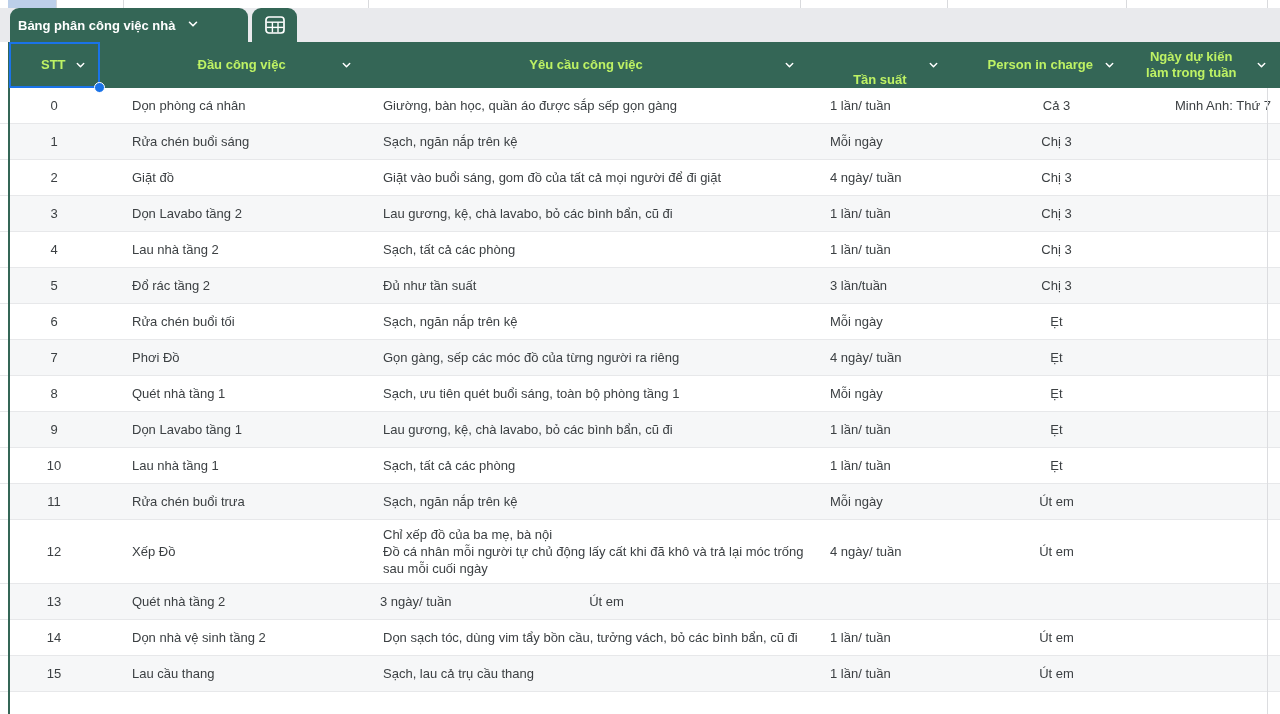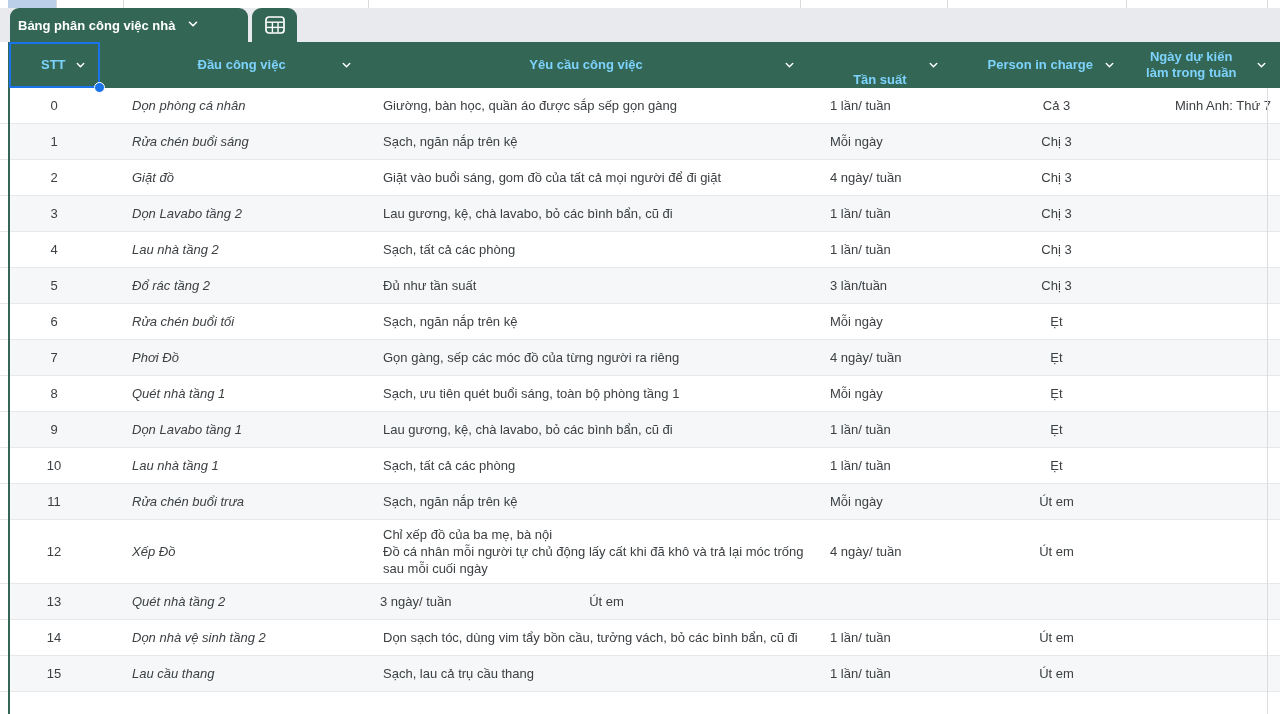--- a/index.html
+++ b/index.html
@@ -22,21 +22,21 @@
     color:#fff;font-size:13px;font-weight:bold;cursor:pointer;
   }
   .tab-icon{
     position:absolute;left:252px;top:0;height:34px;width:45px;
     background:var(--green);border-radius:9px 9px 0 0;
     display:flex;align-items:center;justify-content:center;cursor:pointer;
   }
   
   .header-row{
     position:absolute;left:8px;top:42px;width:1272px;height:46px;
-    background:var(--green);display:flex;color:#7dd3fc;font-weight:bold;font-size:13px;
+    background:var(--green);display:flex;color:#bef264;font-weight:bold;font-size:13px;
   }
   .hcell{position:relative;display:flex;align-items:center;justify-content:center;
     box-sizing:border-box;text-align:center;line-height:1.25;cursor:pointer;}
   .hcell .chev{position:absolute;right:13px;top:50%;transform:translateY(-50%);display:flex;}
   .h-day{white-space:pre-line;padding-right:26px;}
   
   .c-stt{width:92px;}
   .c-task{width:250px;margin-left:20px;}
   .c-req{width:450px;}
   .c-freq{width:147px;align-items:flex-end;}
@@ -46,21 +46,21 @@
   .tbody{position:absolute;left:0;top:88px;width:1280px;}
   .row{
     display:flex;min-height:36px;box-sizing:border-box;
     border-bottom:1px solid #e7e8ea;background:#fff;
     font-size:13px;color:#3c4043;
   }
   .row.stripe{background:linear-gradient(to right,#ffffff 8px,#f6f7f8 8px);}
   .gutter{width:8px;flex:none;}
   .cell{display:flex;align-items:center;box-sizing:border-box;flex:none;cursor:cell;}
   .cell.c-stt{justify-content:center;}
-  .cell.c-task{padding-left:12px;font-style:italic;}
+  .cell.c-task{padding-left:12px;}
   .cell.c-req{padding:6px 12px 6px 13px;line-height:17px;white-space:pre-line;}
   .cell.c-freq{padding-left:10px;}
   .cell.c-person{justify-content:center;}
   .cell.c-day{justify-content:center;}
   
   .left-border{position:absolute;left:8px;top:88px;width:2px;height:626px;background:var(--green);}
   .right-line{position:absolute;left:1267px;top:88px;width:1px;height:626px;background:#dcdde0;}
   .sel-box{position:absolute;left:9px;top:42px;width:91px;height:46px;box-sizing:border-box;
     border:2px solid #1a73e8;pointer-events:none;}
   .sel-dot{position:absolute;left:94px;top:82px;width:11px;height:11px;border-radius:50%;

